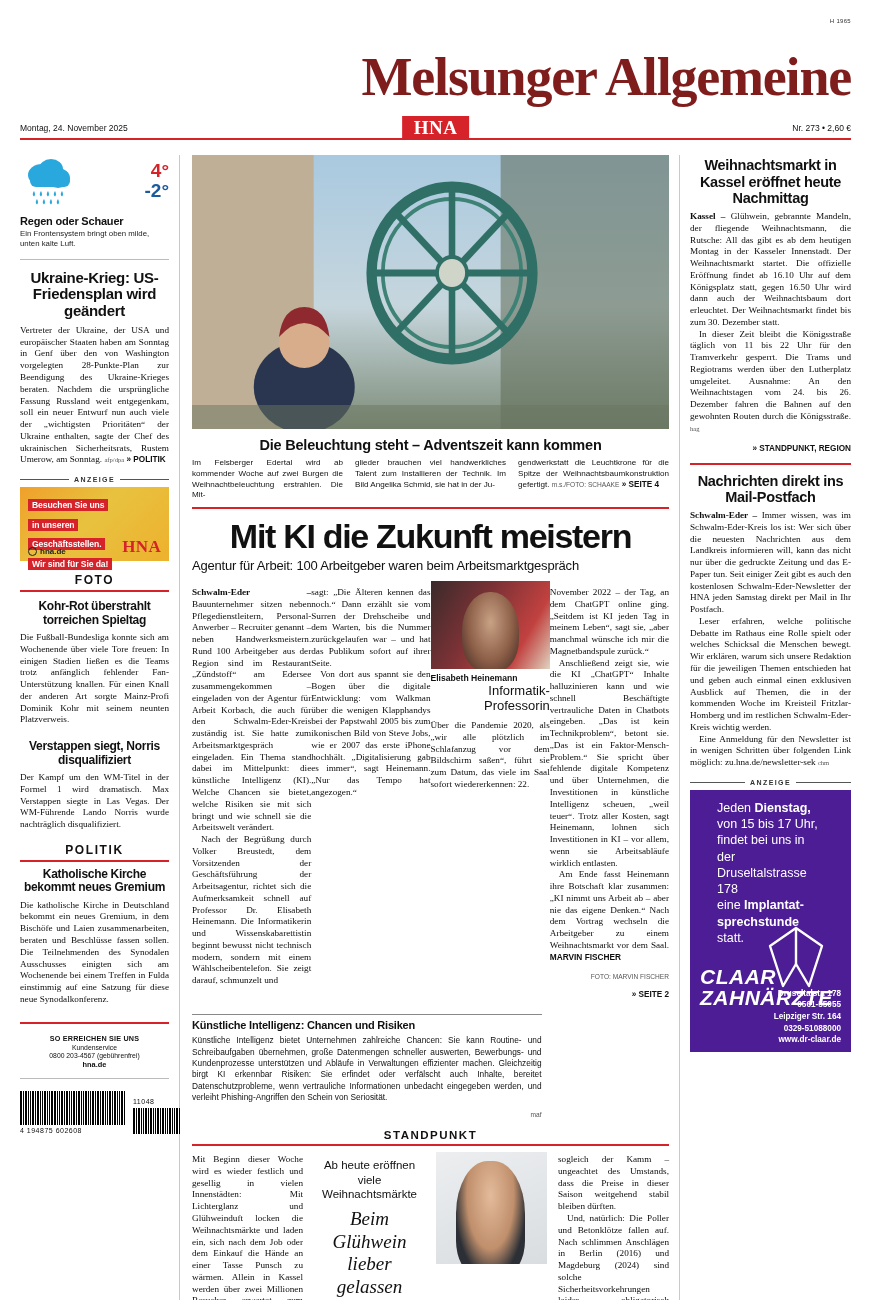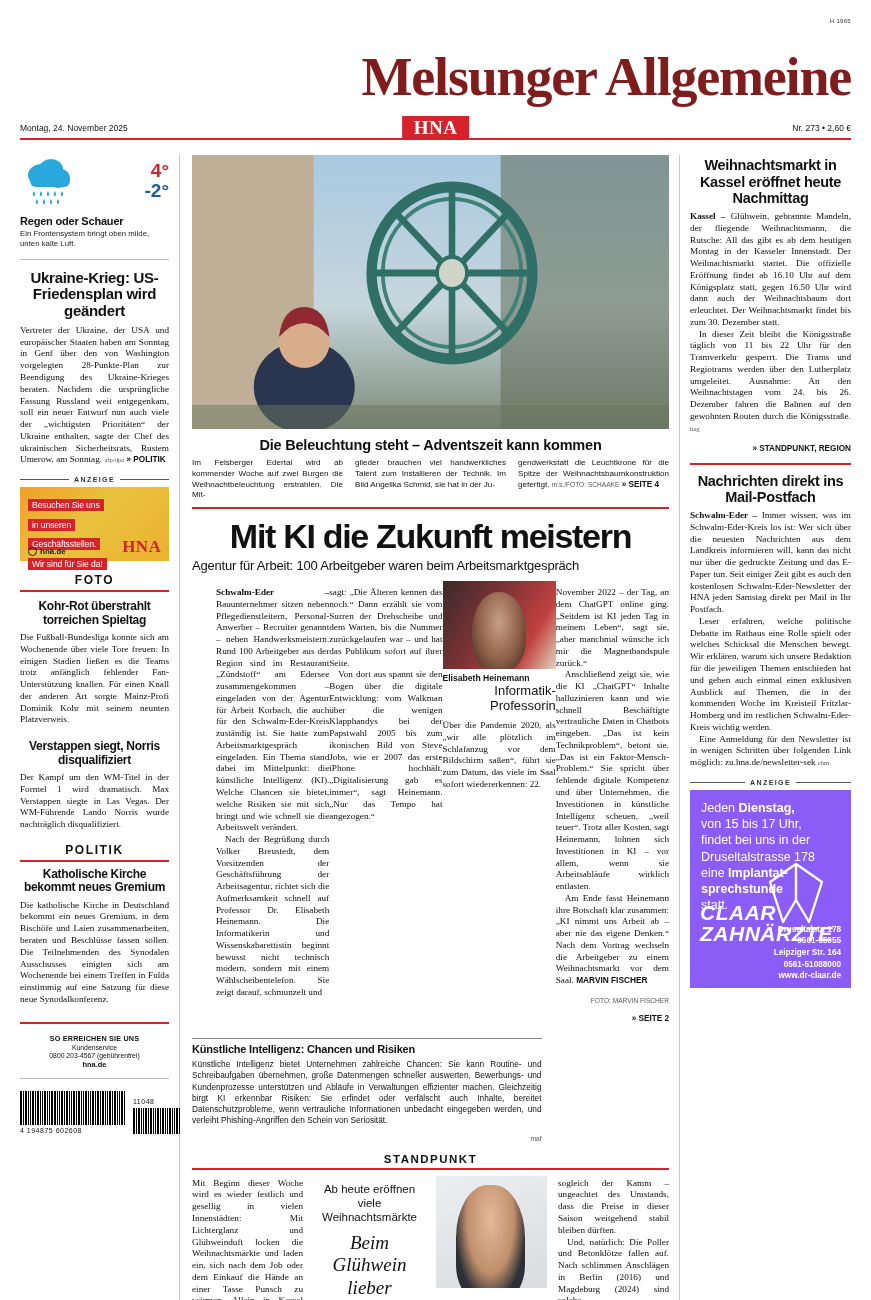--- a/index.html
+++ b/index.html
@@ -101,21 +101,21 @@
   }
   .anzeige-label::before, .anzeige-label::after {
     content: ""; height: 1px; background: #555; flex: 1;
   }
   .ad-hna {
     background: linear-gradient(135deg,#f0a02a,#e8c23f 45%,#edb12e);
     padding: 7px 8px 6px; position: relative; height: 74px;
   }
   .ad-hna .ln {
     display: inline-block; background: #d6232a; color: #fff;
-    font-weight: normal; font-size: 8.6px; padding: 1px 4px; margin-bottom: 2.5px;
+    font-weight: bold; font-size: 8.6px; padding: 1px 4px; margin-bottom: 2.5px;
     letter-spacing: -.1px;
   }
   .ad-hna-foot {
     position: absolute; left: 8px; bottom: 5px;
     display: flex; align-items: center; gap: 3px;
     font-size: 8px; font-weight: bold; color: #222;
   }
   .globe {
     width: 9px; height: 9px; border-radius: 50%;
     border: 1.4px solid #222; position: relative;
@@ -143,21 +143,21 @@
 
   
   .ki-head {
     text-align: center; font-weight: bold; font-size: 34px;
     letter-spacing: -1.3px; margin-top: 10px; line-height: 1;
   }
   .ki-sub {
     text-align: left; font-size: 13px; margin-top: 5px;
     letter-spacing: -.2px; color: #111;
   }
-  .ki-cols { display: flex; margin-top: 8px; margin-left: 24px; }
+  .ki-cols { display: flex; margin-top: 8px; }
   .ki-cols > .kc { flex: 1; }
   .portrait {
     width: 100%; height: 88px;
     background: linear-gradient(120deg,#3a2a2a 0%,#7d3236 40%,#c1413f 75%,#e0d4c0 100%);
     position: relative; overflow: hidden;
   }
   .portrait::after {
     content: ""; position: absolute; left: 26%; top: 12%;
     width: 48%; height: 92%; border-radius: 48% 48% 40% 40%;
     background: radial-gradient(ellipse at 50% 38%, #c8a184 0%, #8d5f48 55%, #3b2520 100%);
@@ -202,22 +202,22 @@
   .svc-l { text-align: center; font-size: 6.8px; margin-top: 1px; }
   .svc-b { text-align: center; font-size: 7.4px; font-weight: bold; margin-top: 1px; }
   .barcode { display: flex; align-items: flex-end; gap: 8px; margin-top: 12px; }
   .bars { height: 34px; display: flex; align-items: flex-end; gap: 1px; }
   .bars i { display: block; width: 1px; background: #000; height: 100%; }
   .bars i.w { width: 2px; }
   .bc-num { font-size: 7px; letter-spacing: .5px; margin-top: 2px; }
 
   
   .ad-claar {
-    background: #8b5cf6; color: #fff; padding: 10px 11px 8px;
-    position: relative; height: 198px; overflow: hidden;
+    background: #4c1d95; color: #fff; padding: 10px 27px 8px;
+    position: relative; height: 262px; overflow: hidden;
   }
   .ad-claar .ct { font-size: 12.5px; line-height: 1.3; font-weight: normal; }
   .ad-claar .ct b { font-weight: bold; }
   .claar-brand {
     position: absolute; left: 10px; bottom: 44px;
     font-style: italic; font-weight: bold; font-size: 21px;
     line-height: 1.0; letter-spacing: .5px;
   }
   .tooth { position: absolute; right: 24px; bottom: 62px; width: 62px; height: 66px; }
   .claar-addr {
@@ -569,19 +569,19 @@
           </svg>
         </div>
         <div class="claar-brand">
           <div>CLAAR</div>
           <div>ZAHNÄRZTE</div>
         </div>
         <div class="claar-addr">
           <div class="nowrap">Druseltalstr. 178</div>
           <div class="nowrap">0561-55055</div>
           <div class="nowrap">Leipziger Str. 164</div>
-          <div class="nowrap">0561-51088000</div>
+          <div class="nowrap">0329-51088000</div>
           <div class="nowrap">www.dr-claar.de</div>
         </div>
       </div>
     </div>
   </div>
 </div>
 
 </body></html>

